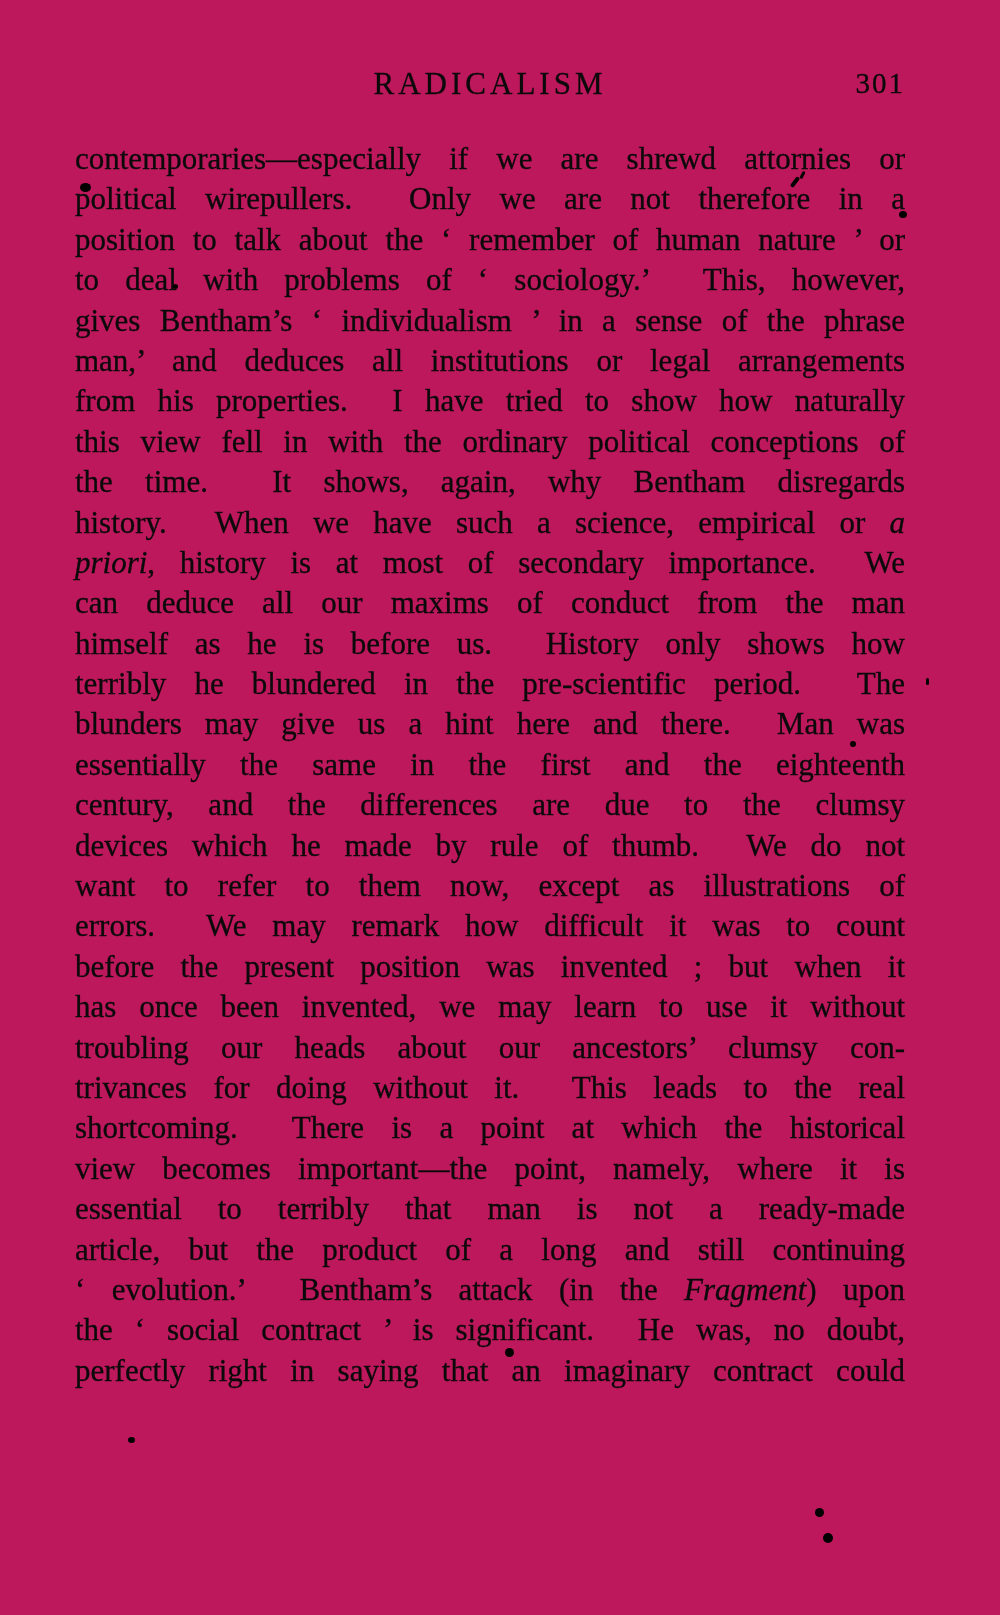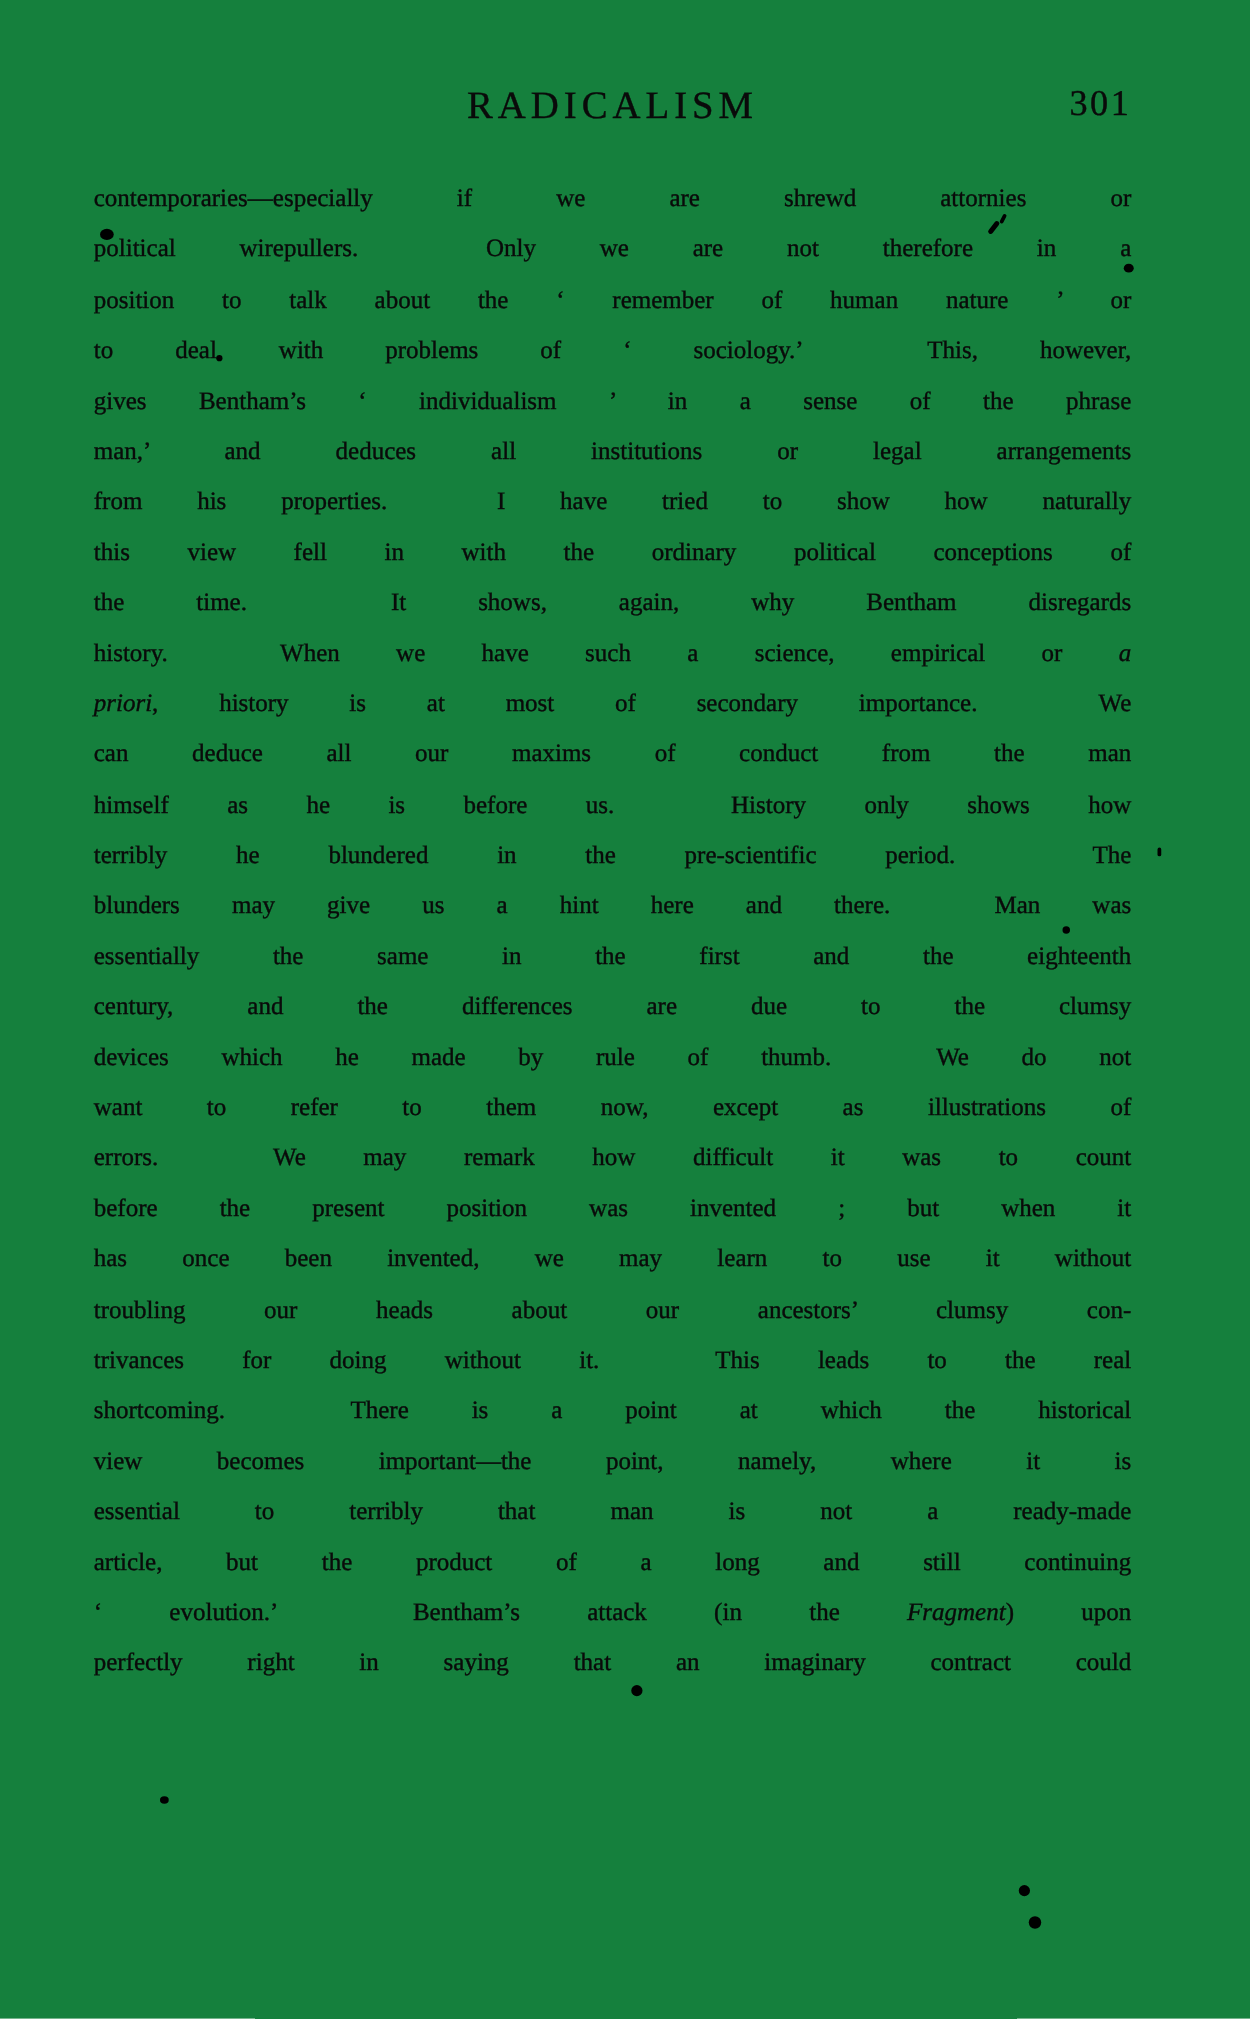--- a/index.html
+++ b/index.html
@@ -1,20 +1,20 @@
 <!DOCTYPE html>
 <html><head>
 <meta charset="utf-8">
 <style>
   html, body { margin: 0; padding: 0; background: #ffffff; }
   .page {
     position: relative;
     width: 1000px;
     height: 1615px;
-    background: #15803d;
+    background: #be185d;
     color: #0a0a0a;
     font-family: "Liberation Serif", serif;
     overflow: hidden;
     -webkit-text-stroke: 0.3px #0a0a0a;
   }
   .running-head {
     position: absolute;
     left: 75px;
     right: 95px;
     top: 66px;
@@ -36,21 +36,21 @@
     letter-spacing: 2px;
     font-feature-settings: "onum";
   }
   .body-text {
     position: absolute;
     left: 75px;
     top: 139px;
     width: 830px;
   }
   .line {
-    font-size: 20px;
+    font-size: 31px;
     line-height: 40.4px;
     height: 40.4px;
     text-align: justify;
     text-align-last: justify;
     word-spacing: 1px;
     white-space: normal;
     font-family: Liberation Serif, serif;
   }
   .line em { font-style: italic; }
   .speck {
@@ -93,20 +93,21 @@
       <div class="line"><span>errors.&nbsp; We may remark how difficult it was to count</span></div>
       <div class="line"><span>before the present position was invented ; but when it</span></div>
       <div class="line"><span>has once been invented, we may learn to use it without</span></div>
       <div class="line"><span>troubling our heads about our ancestors’ clumsy con-</span></div>
       <div class="line"><span>trivances for doing without it.&nbsp; This leads to the real</span></div>
       <div class="line"><span>shortcoming.&nbsp; There is a point at which the historical</span></div>
       <div class="line"><span>view becomes important—the point, namely, where it is</span></div>
       <div class="line"><span>essential to terribly that man is not a ready-made</span></div>
       <div class="line"><span>article, but the product of a long and still continuing</span></div>
       <div class="line"><span>‘ evolution.’&nbsp; Bentham’s attack (in the </span><em>Fragment</em><span>) upon</span></div>
+      <div class="line"><span>the ‘ social contract ’ is significant.&nbsp; He was, no doubt,</span></div>
       <div class="line"><span>perfectly right in saying that an imaginary contract could</span></div>
     </main>
 
   <div class="speck" style="left:80px;  top:183px;  width:11px; height:9px;"></div>
   <div class="speck bar" style="left:793px; top:176px; width:4px;  height:12px; transform:rotate(38deg);"></div>
   <div class="speck bar" style="left:801px; top:171px; width:3px;  height:8px;  transform:rotate(28deg);"></div>
   <div class="speck" style="left:899px; top:211px;  width:8px;  height:7px;"></div>
   <div class="speck" style="left:173px; top:284px;  width:5px;  height:5px;"></div>
   <div class="speck bar" style="left:926px; top:678px;  width:3px;  height:7px;"></div>
   <div class="speck" style="left:850px; top:741px;  width:6px;  height:6px;"></div>

